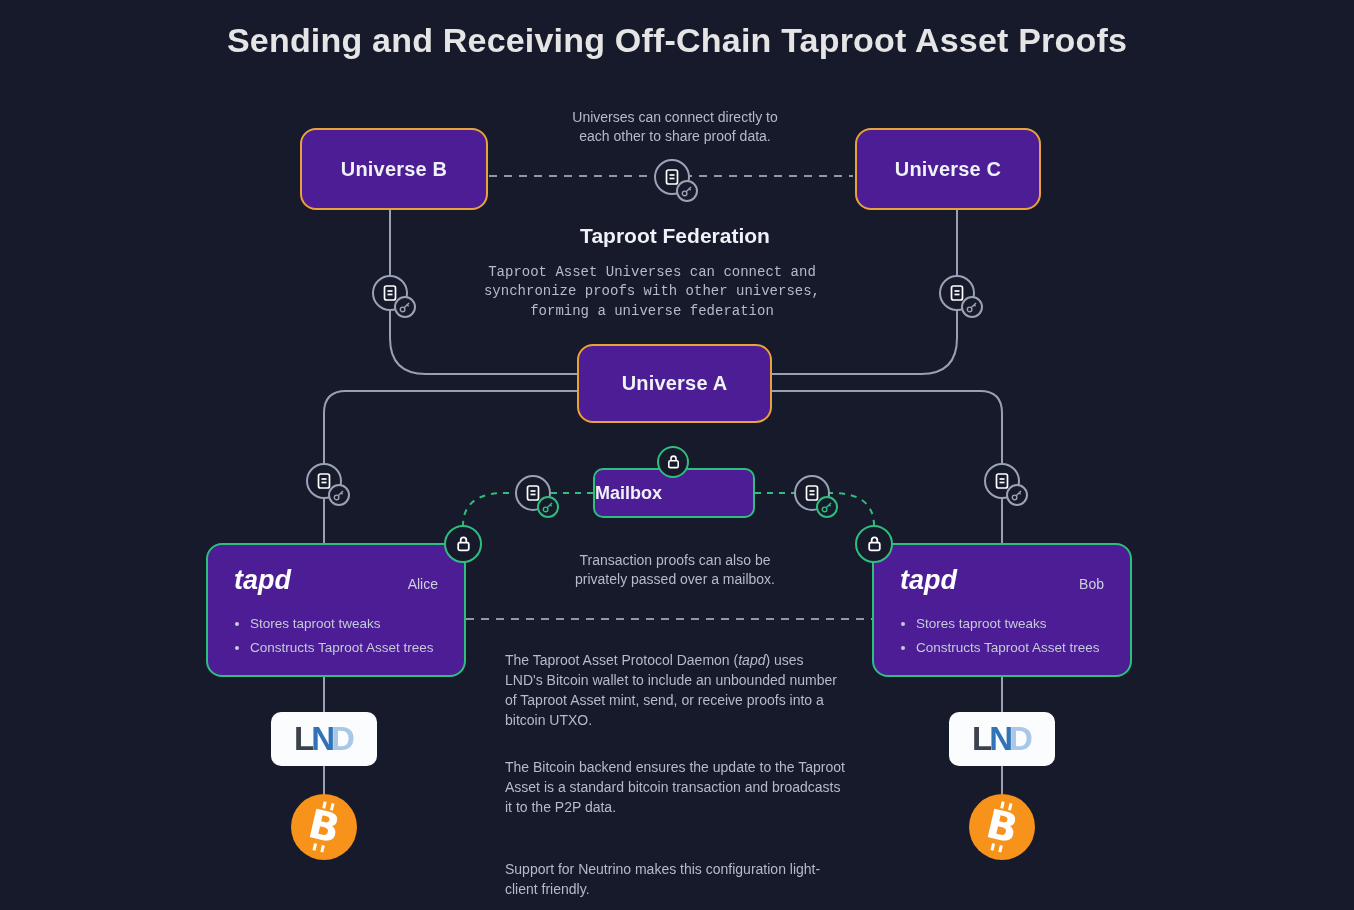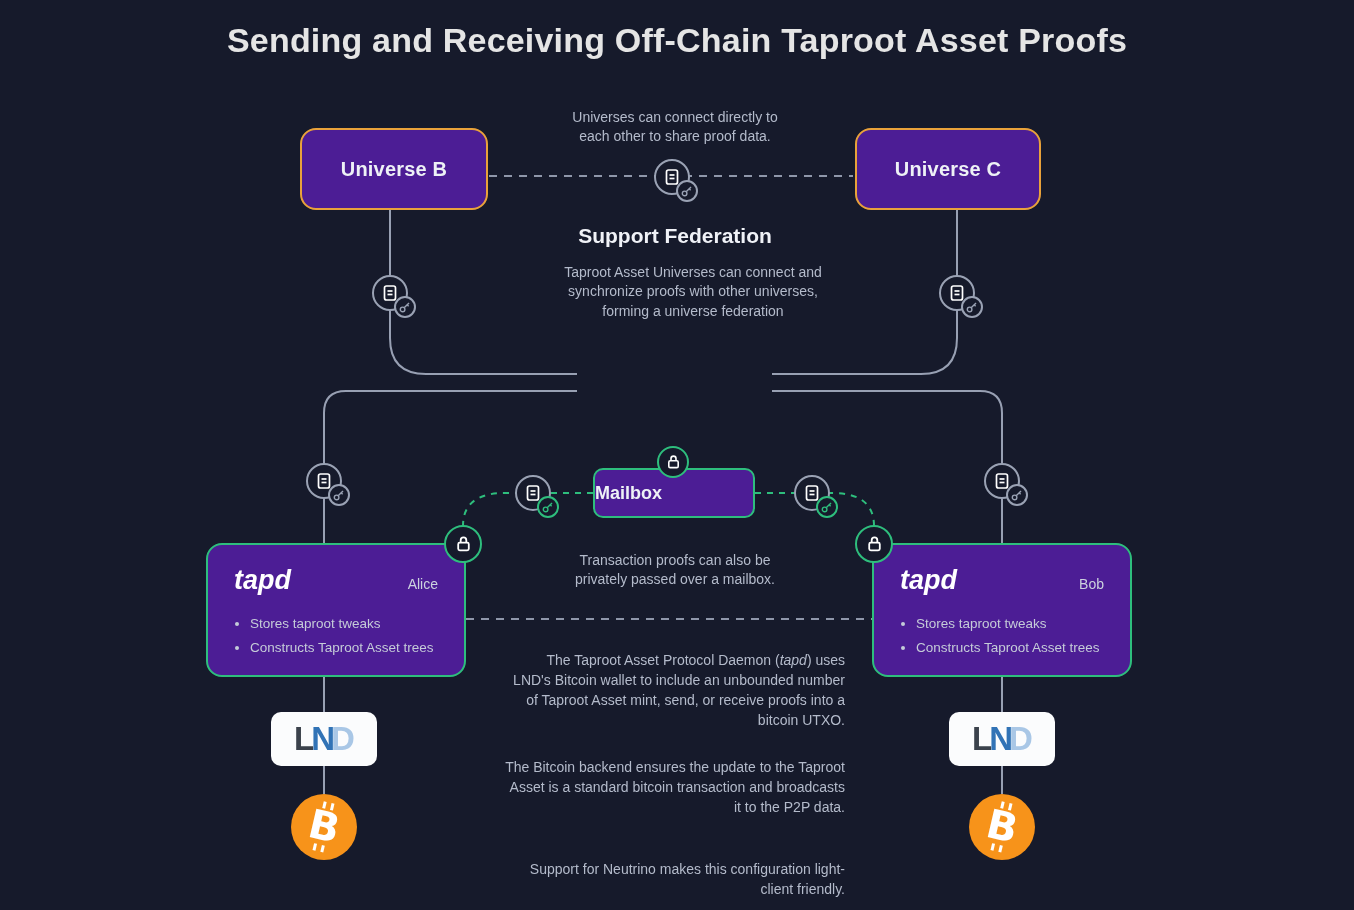--- a/index.html
+++ b/index.html
@@ -17,21 +17,21 @@
   .tapd{border:2px solid #2ebe7d;padding:20px 26px;}
   .tapd-head{display:flex;justify-content:space-between;align-items:baseline;}
   .tapd-title{color:#ffffff;font-size:27px;font-weight:700;font-style:italic;}
   .tapd-owner{color:#ccd2de;font-size:14px;}
   .tapd ul{margin:16px 0 0 0;padding:0 0 0 16px;}
   .tapd li{color:#c5cbd8;font-size:13.5px;line-height:1.75;}
   .title{position:absolute;left:0;top:21px;width:100%;text-align:center;
     color:#e5e5e5;font-size:34px;font-weight:800;letter-spacing:.2px;z-index:2;}
   .note{position:absolute;z-index:2;text-align:center;color:#b4bbcb;font-size:14px;line-height:1.38;}
   .fed-title{position:absolute;z-index:2;text-align:center;color:#f0f2f7;font-size:21px;font-weight:700;}
-  .para{position:absolute;z-index:2;text-align:right;color:#b4bbcb;font-size:14px;line-height:1.42;}
+  .para{position:absolute;z-index:2;text-align:left;color:#b4bbcb;font-size:14px;line-height:1.42;}
   .para em{font-style:italic;}
   
   .proof{position:absolute;width:48px;height:46px;z-index:3;}
   .proof .doc-c{position:absolute;left:0;top:0;width:36px;height:36px;border-radius:50%;
     border:2px solid #9aa2b4;background:#161a2b;box-sizing:border-box;display:flex;align-items:center;justify-content:center;}
   .proof .key-c{position:absolute;left:22px;top:21px;width:22px;height:22px;border-radius:50%;
     border:2px solid #9aa2b4;background:#161a2b;box-sizing:border-box;display:flex;align-items:center;justify-content:center;}
   .proof.green .key-c{border-color:#2ebe7d;}
   
   .lock{position:absolute;z-index:3;border-radius:50%;border:2px solid #2ebe7d;background:#161a2b;
@@ -86,27 +86,30 @@
     <div>each other to share proof data.</div>
   </div>
 
   <div class="node universe" style="left:300px;top:128px;width:188px;height:82px;">
     <span class="lbl">Universe B</span>
   </div>
   <div class="node universe" style="left:855px;top:128px;width:186px;height:82px;">
     <span class="lbl">Universe C</span>
   </div>
 
-  <div class="fed-title" style="left:475px;top:224px;width:400px;">Support Federation</div>
-  <div class="note" style="left:493px;top:263px;width:400px;">
+  <div class="fed-title" style="left:475px;top:224px;width:400px;">Taproot Federation</div>
+  <div class="note" style="left:452px;top:263px;width:400px;font-family:Liberation Mono, monospace;">
     <div>Taproot Asset Universes can connect and</div>
     <div>synchronize proofs with other universes,</div>
     <div>forming a universe federation</div>
   </div>
 
+  <div class="node universe" style="left:577px;top:344px;width:195px;height:79px;">
+    <span class="lbl">Universe A</span>
+  </div>
 
   <div class="node mailbox" style="left:593px;top:468px;width:162px;height:50px;">
     <span class="lbl">Mailbox</span>
   </div>
 
   <div class="note" style="left:475px;top:551px;width:400px;">
     <div>Transaction proofs can also be</div>
     <div>privately passed over a mailbox.</div>
   </div>
 

